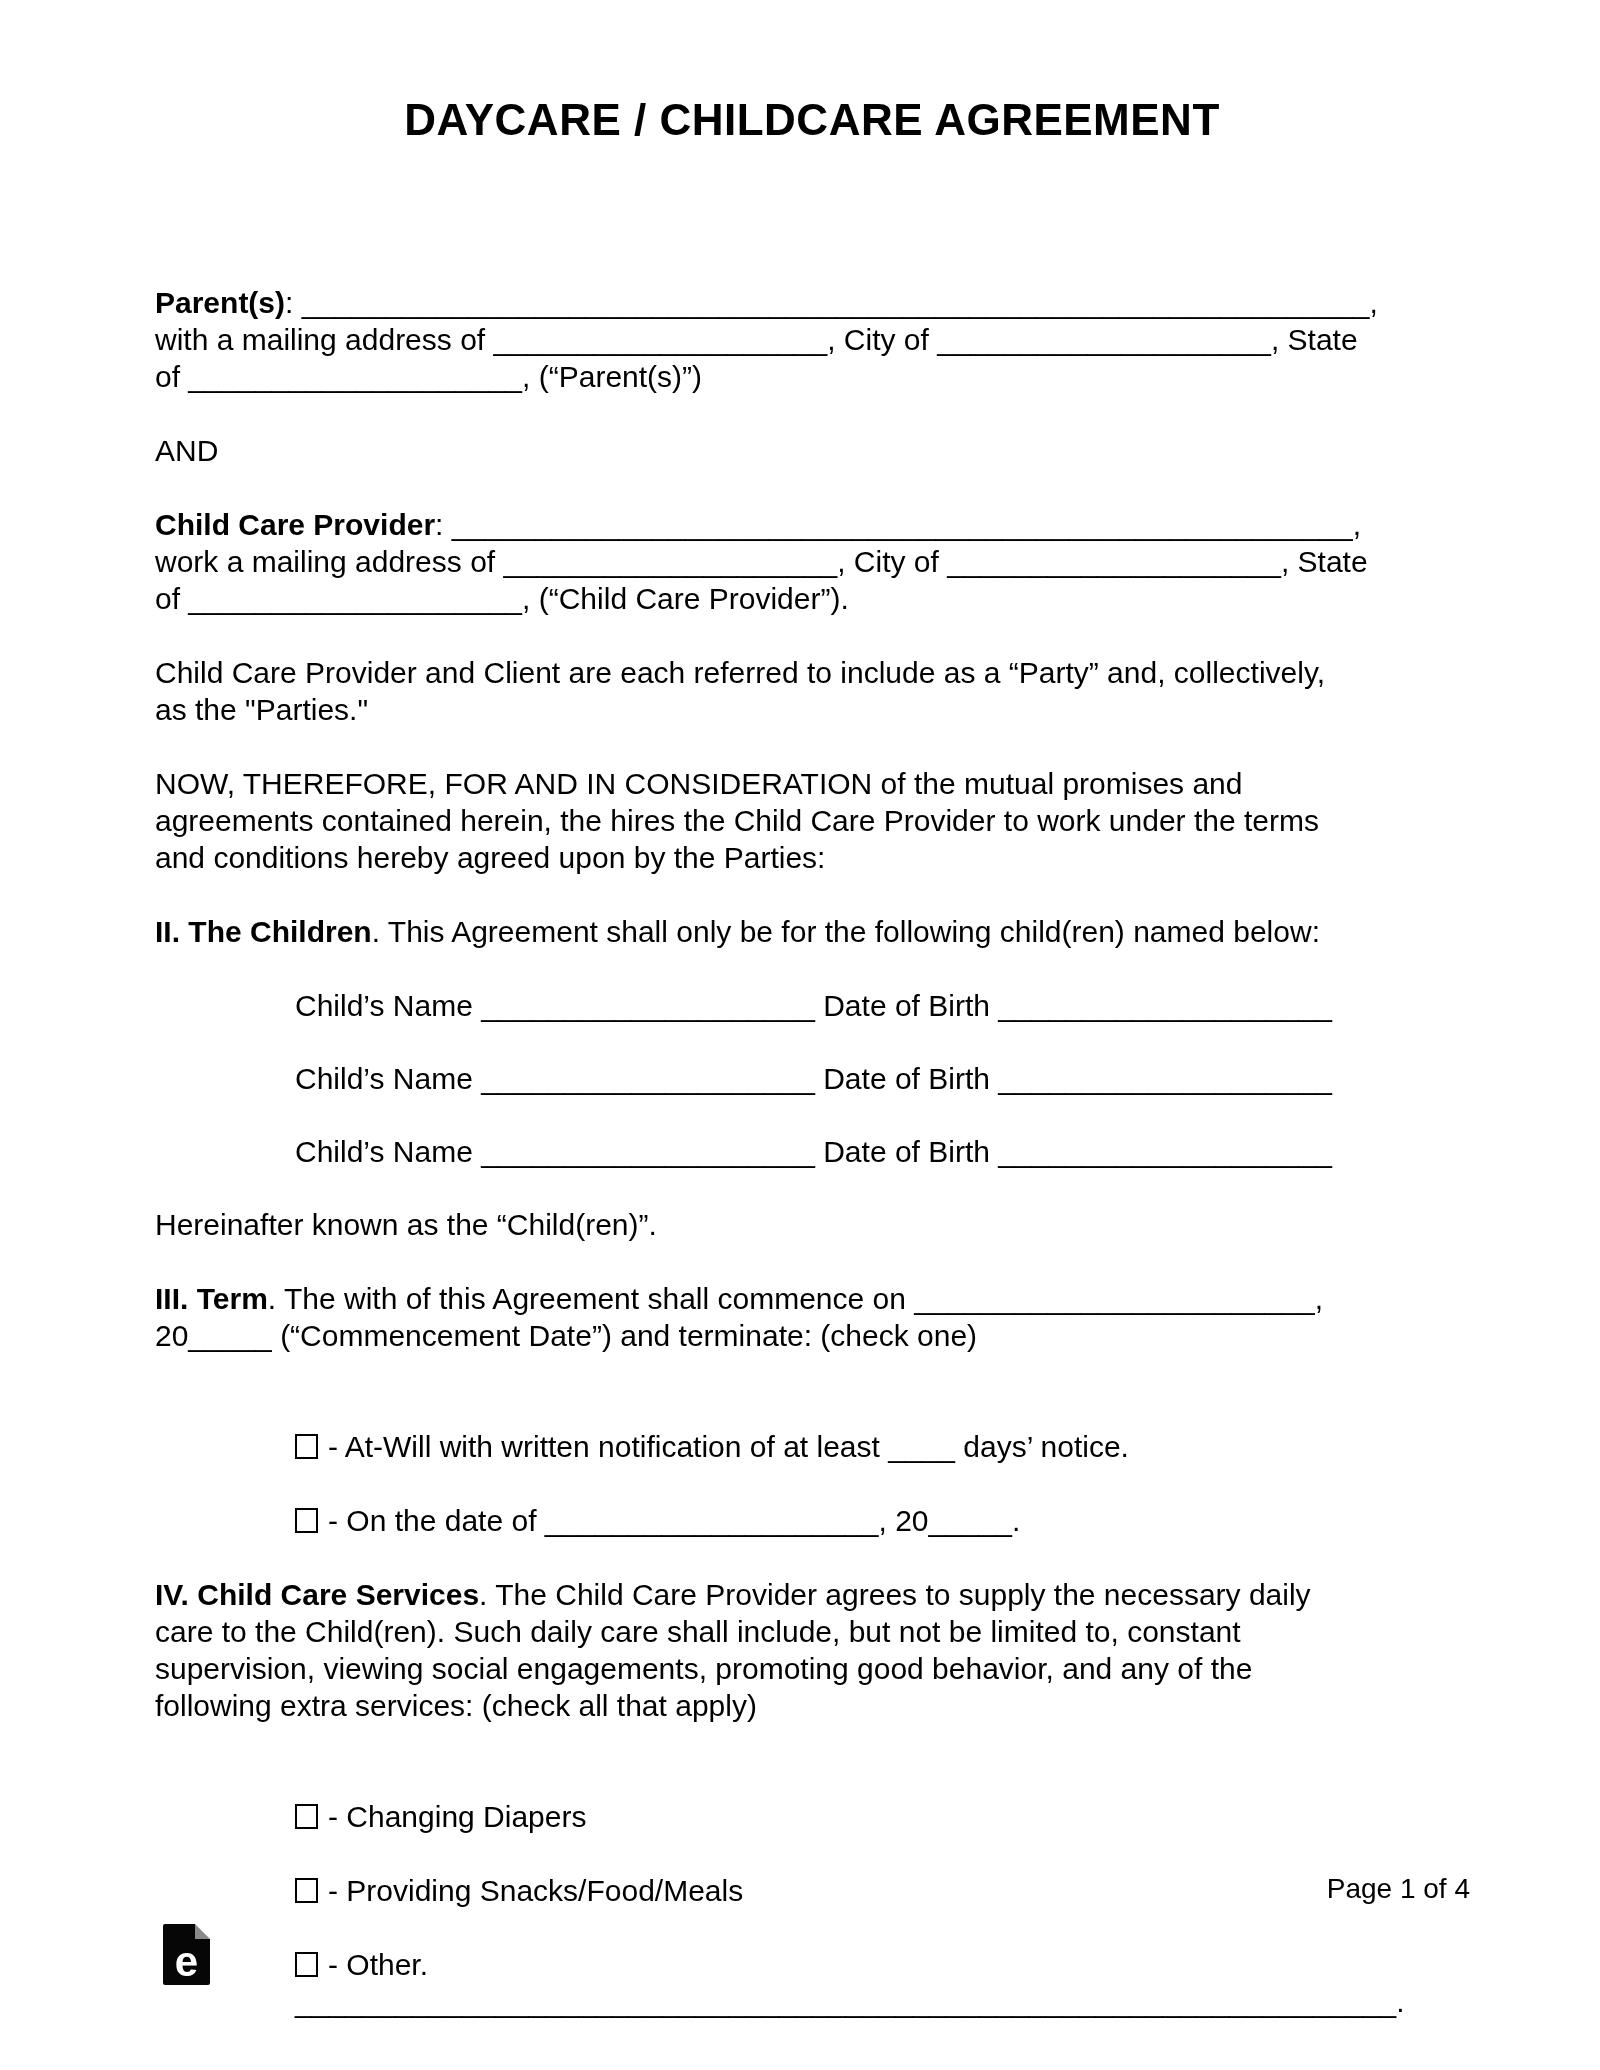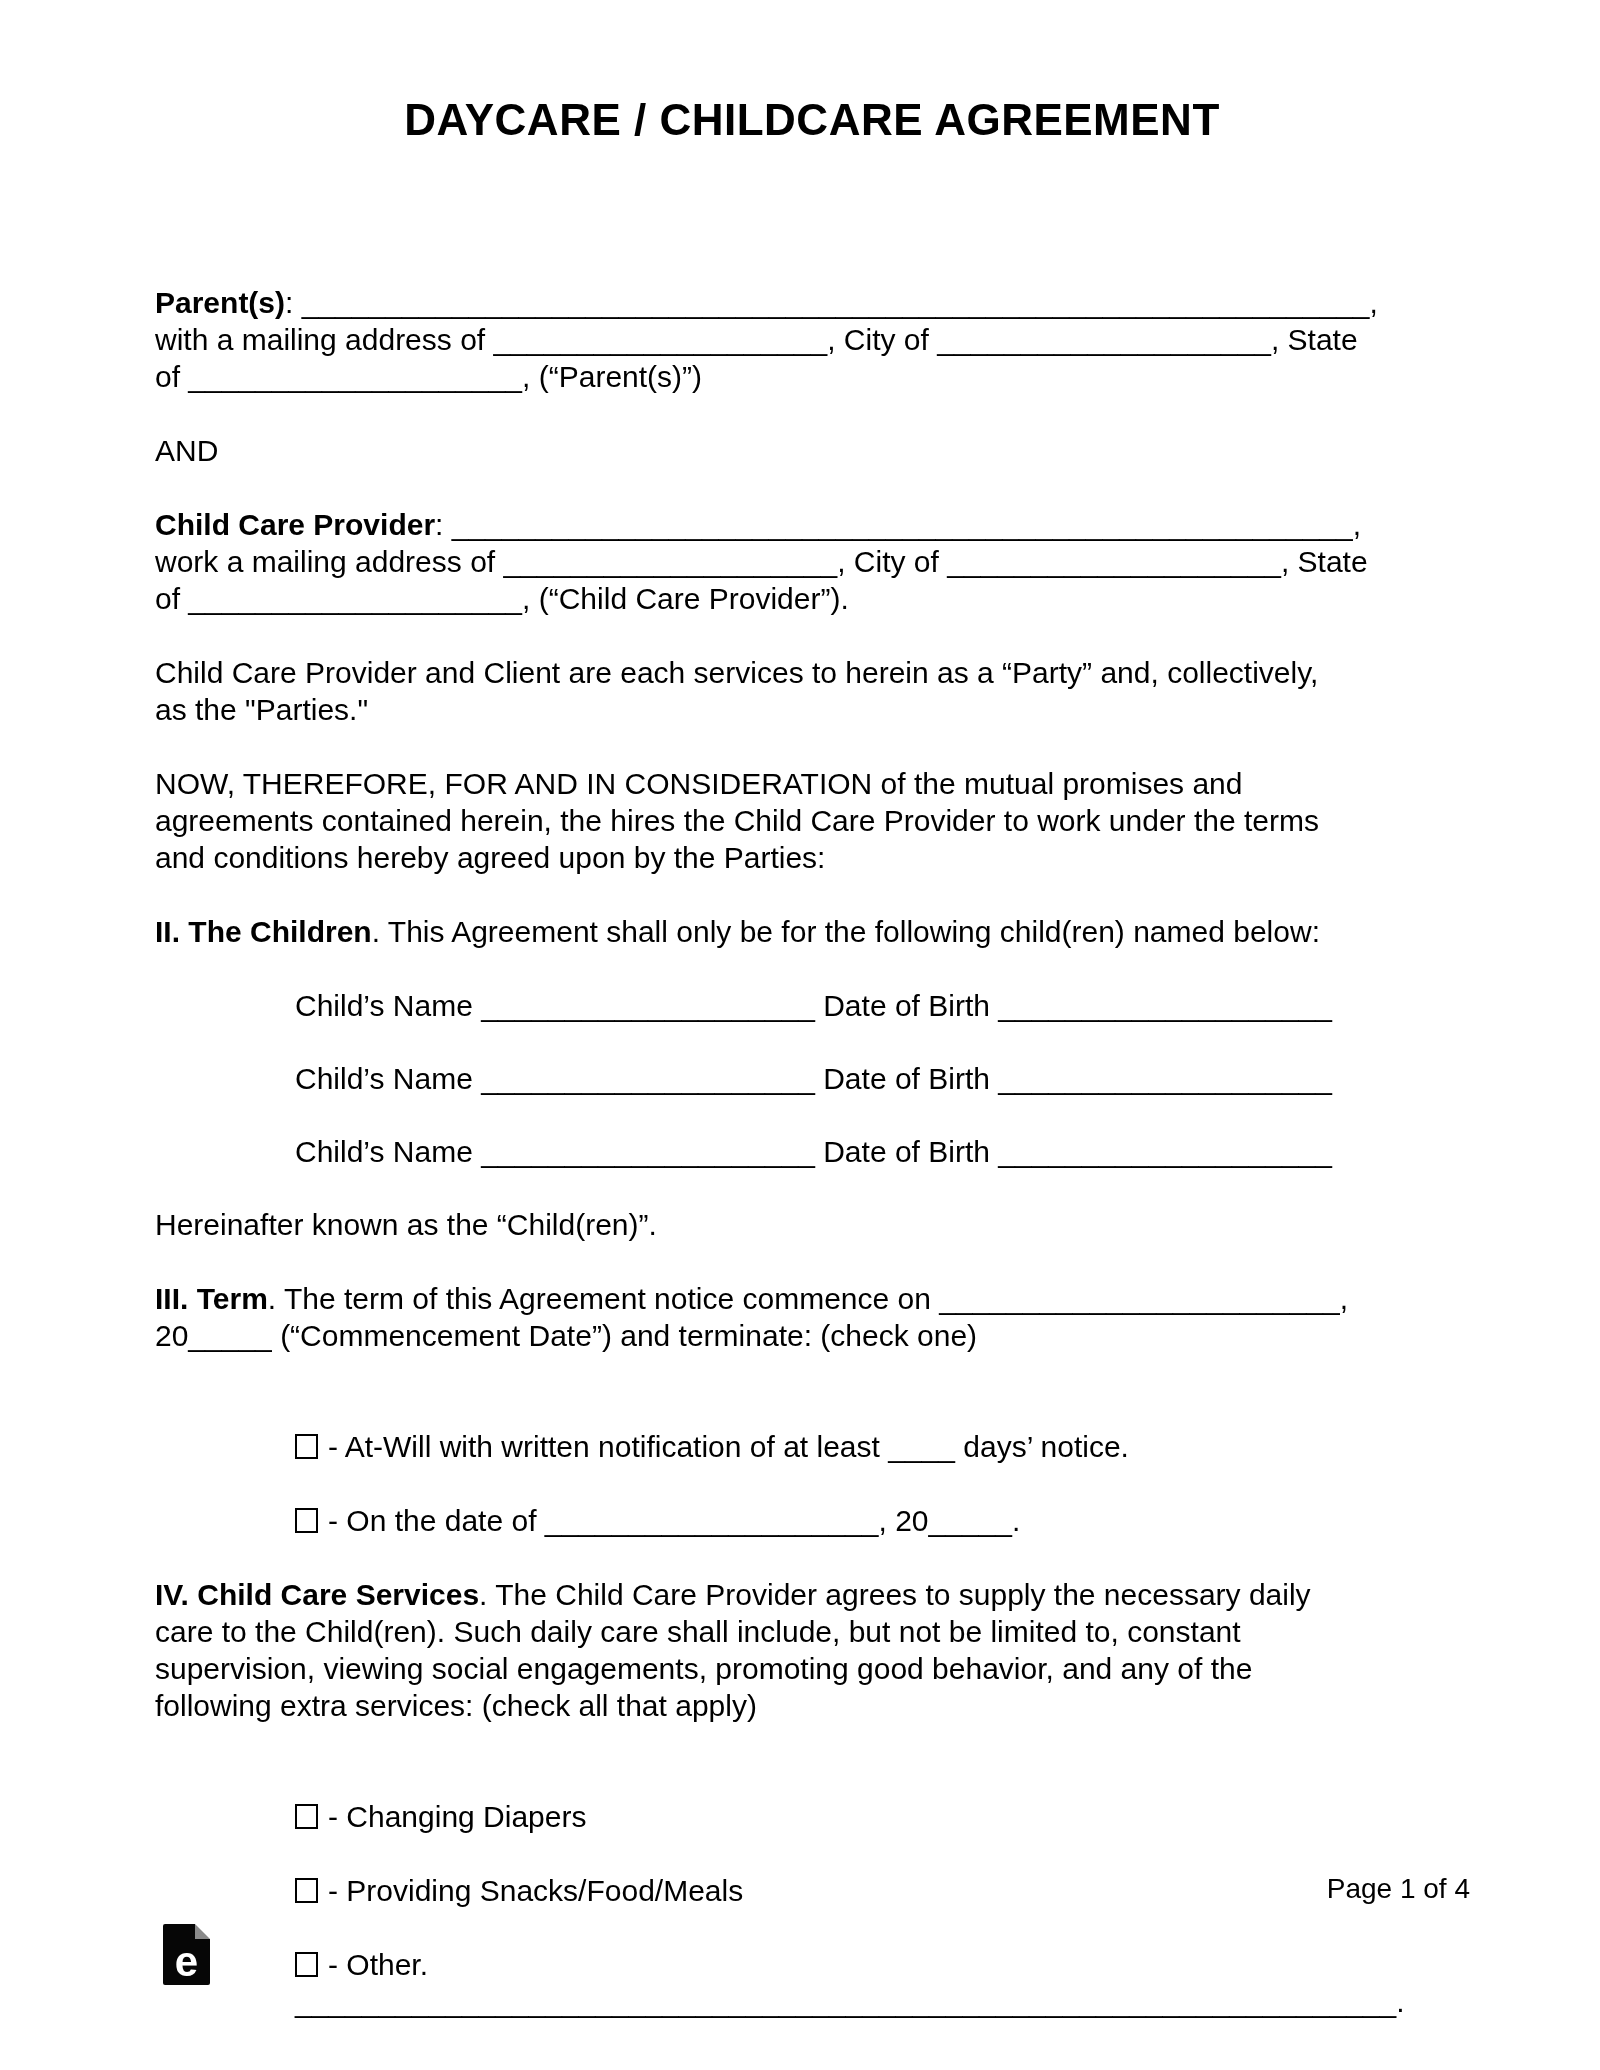--- a/index.html
+++ b/index.html
@@ -62,36 +62,36 @@
     <p class="para"><b>Parent(s)</b><span>: ________________________________________________________________,
 with a mailing address of ____________________, City of ____________________, State
 of ____________________, (“Parent(s)”)</span></p>
 
     <p class="para">AND</p>
 
     <p class="para"><b>Child Care Provider</b><span>: ______________________________________________________,
 work a mailing address of ____________________, City of ____________________, State
 of ____________________, (“Child Care Provider”).</span></p>
 
-    <p class="para">Child Care Provider and Client are each services to herein as a “Party” and, collectively,
+    <p class="para">Child Care Provider and Client are each referred to include as a “Party” and, collectively,
 as the "Parties."</p>
 
     <p class="para">NOW, THEREFORE, FOR AND IN CONSIDERATION of the mutual promises and
 agreements contained herein, the hires the Child Care Provider to work under the terms
 and conditions hereby agreed upon by the Parties:</p>
 
     <p class="para"><b>II. The Children</b><span>. This Agreement shall only be for the following child(ren) named below:</span></p>
 
     <p class="child-row">Child’s Name ____________________ Date of Birth ____________________</p>
     <p class="child-row">Child’s Name ____________________ Date of Birth ____________________</p>
     <p class="child-row">Child’s Name ____________________ Date of Birth ____________________</p>
 
     <p class="para">Hereinafter known as the “Child(ren)”.</p>
 
-    <p class="para"><b>III. Term</b><span>. The term of this Agreement notice commence on ________________________,
+    <p class="para"><b>III. Term</b><span>. The with of this Agreement shall commence on ________________________,
 20_____ (“Commencement Date”) and terminate: (check one)</span></p>
 
     <div class="opt-group">
       <div class="opt-row">
         <span class="checkbox"></span><span class="opt-label">- At-Will with written notification of at least ____ days’ notice.</span>
       </div>
       <div class="opt-row">
         <span class="checkbox"></span><span class="opt-label">- On the date of ____________________, 20_____.</span>
       </div>
     </div>

